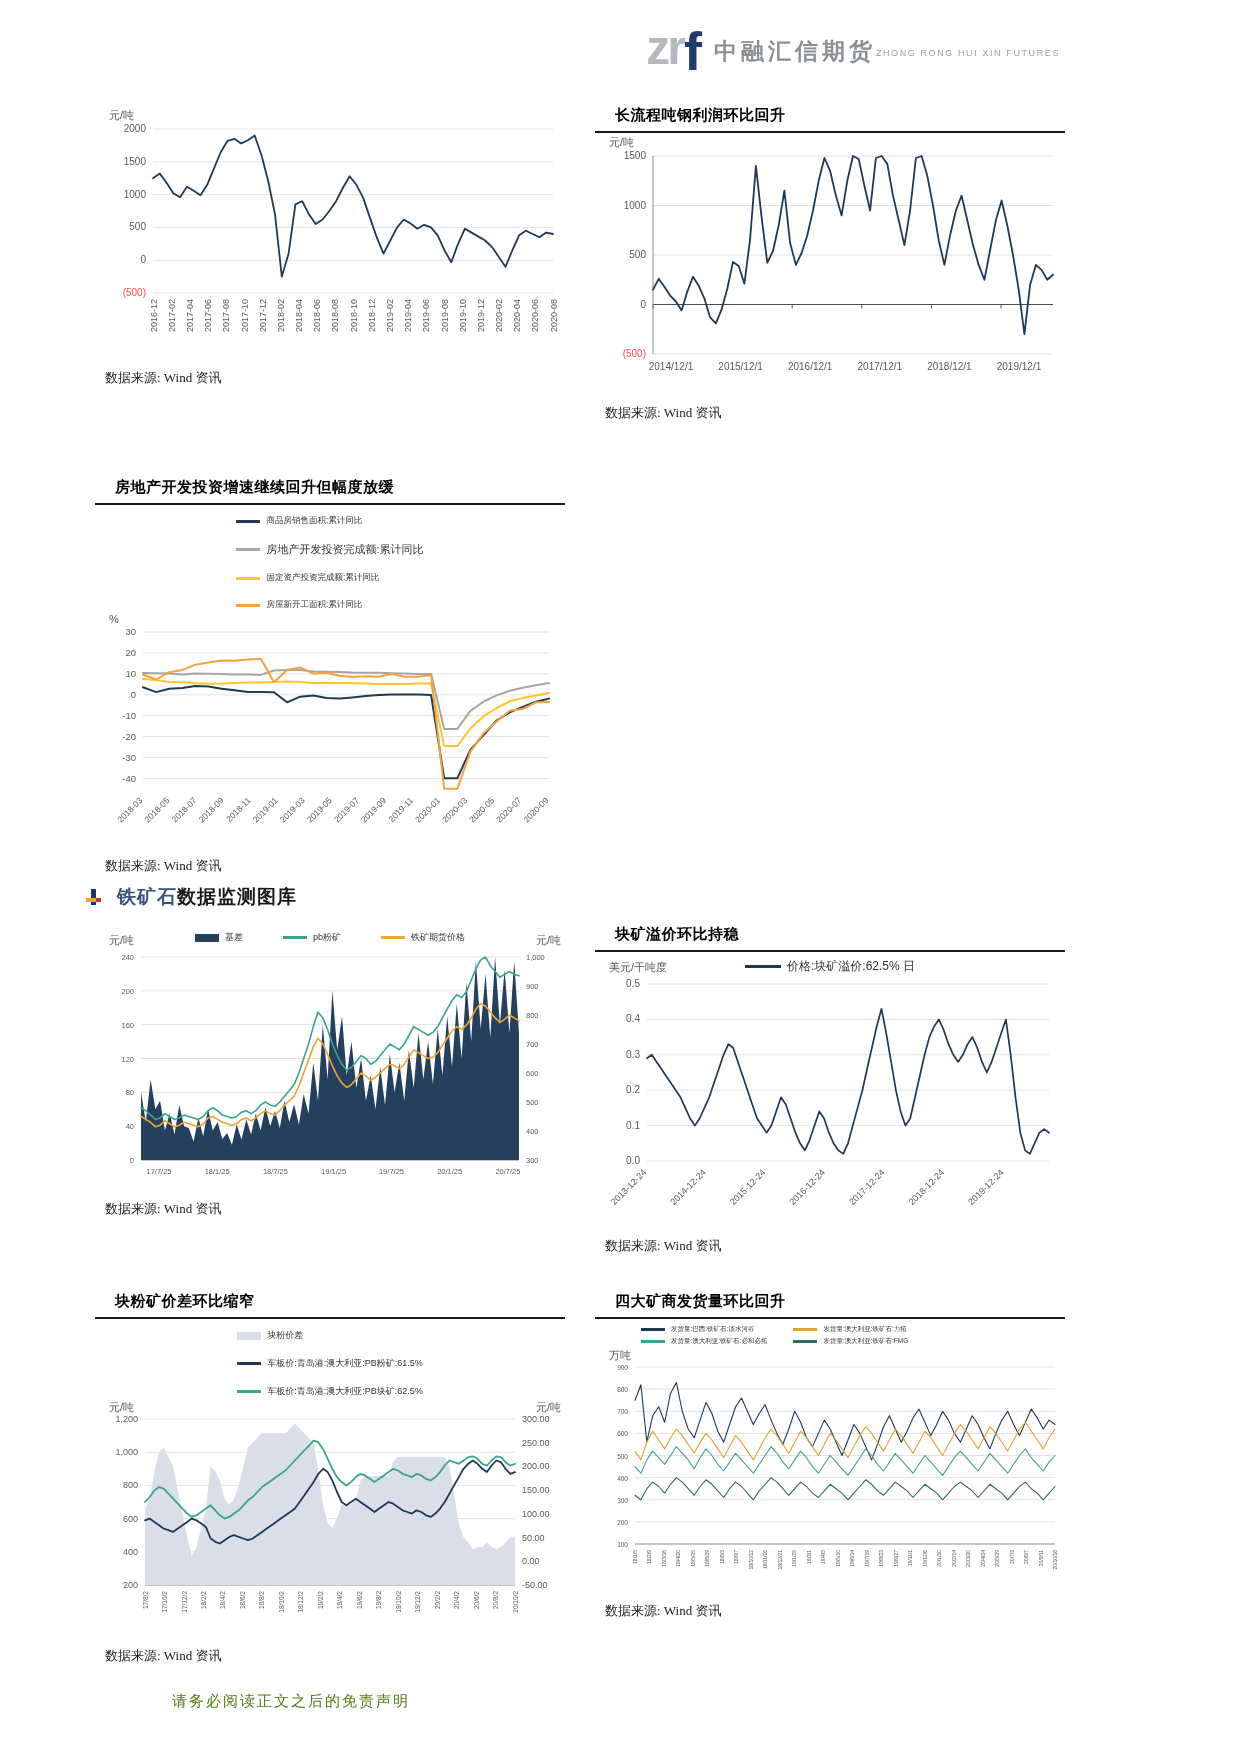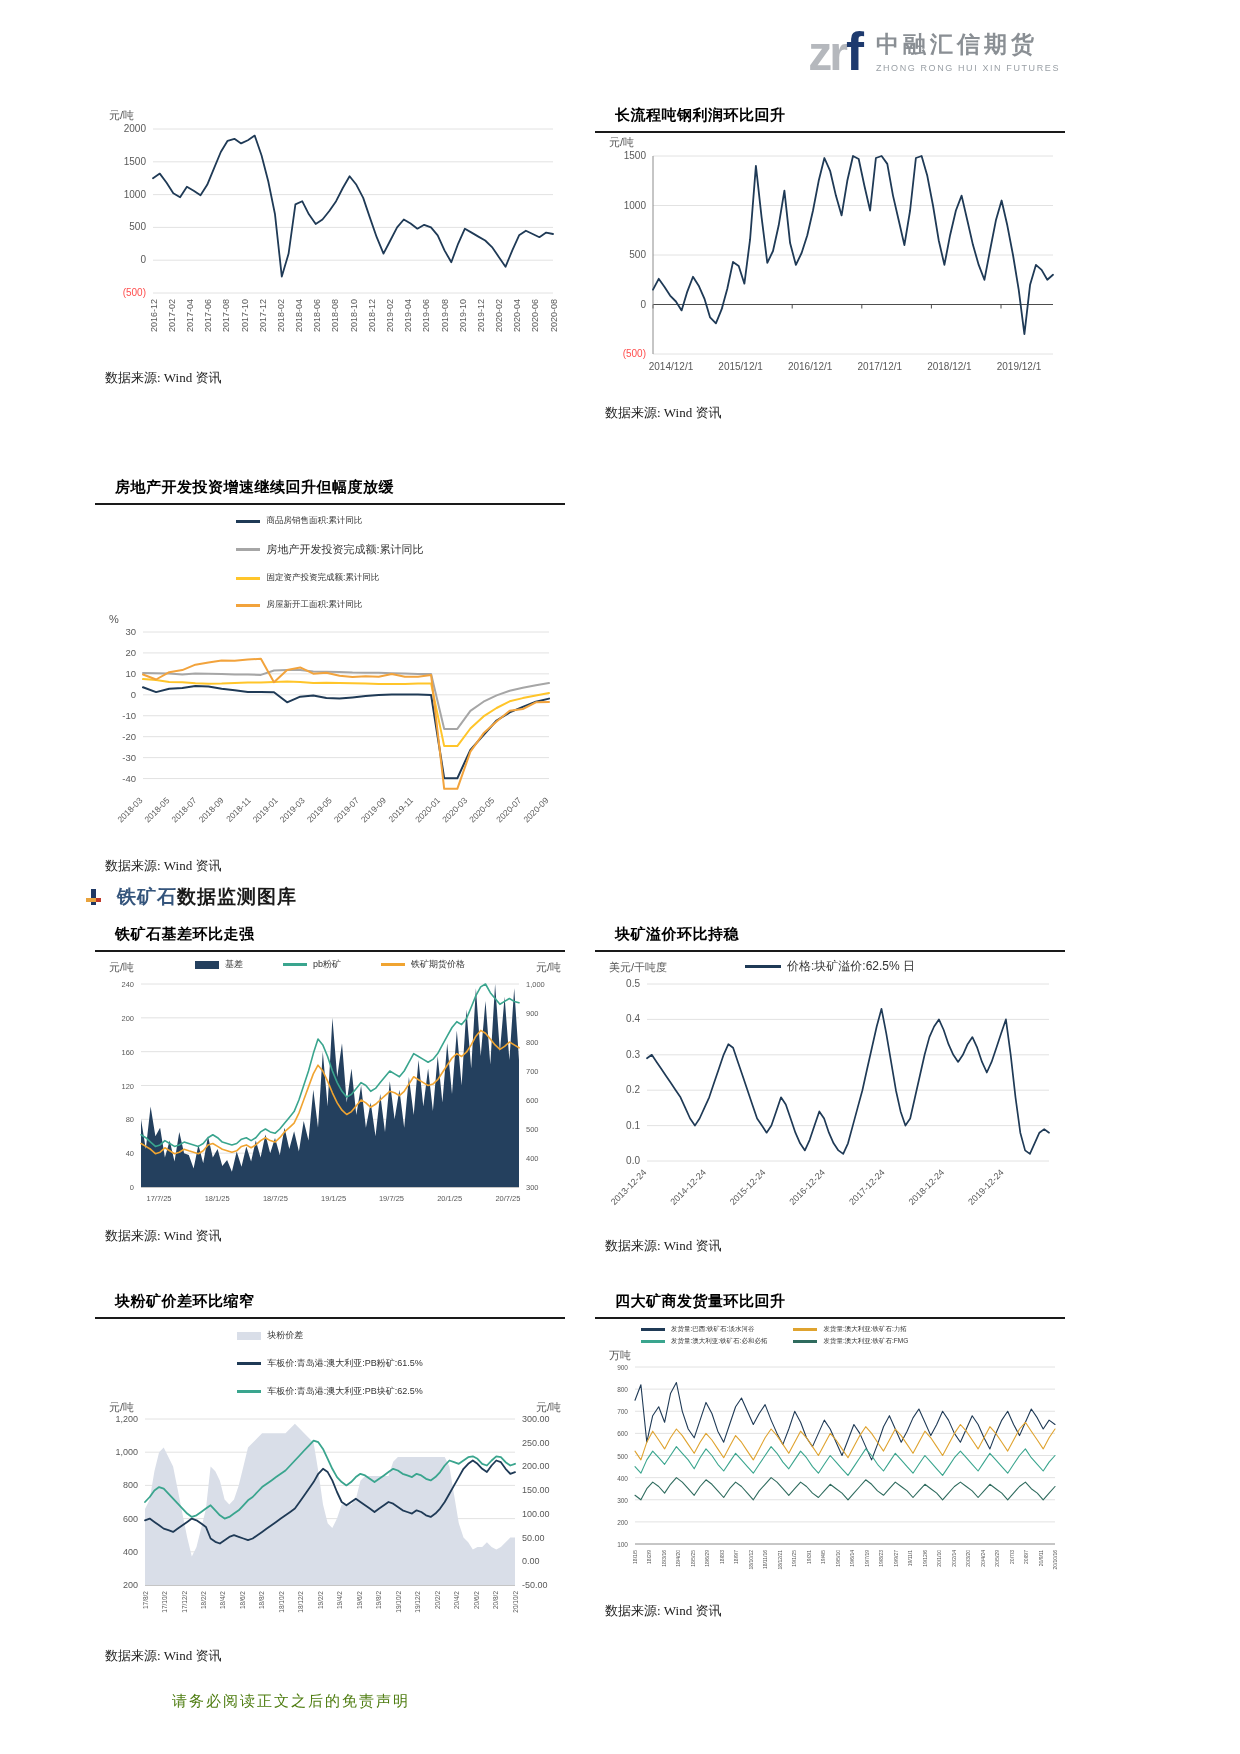--- a/index.html
+++ b/index.html
@@ -1,24 +1,24 @@
 <!DOCTYPE html>
 <html><head>
 <meta charset="utf-8">
 <style>
   html,body{margin:0;padding:0;background:#ffffff;}
   body{width:1240px;height:1754px;position:relative;font-family:"Liberation Sans",sans-serif;overflow:hidden;}
   .page{position:absolute;inset:0;background:#fff;}
 
   
   .logo{position:absolute;right:180px;top:24px;display:flex;align-items:center;gap:12px;}
-  .logo-mark{display:flex;align-items:flex-end;line-height:1;}
+  .logo-mark{display:flex;align-items:flex-start;line-height:1;}
   .logo-zr{font-size:48px;font-weight:bold;color:#b5b8bd;letter-spacing:-3px;font-family:"Liberation Sans",sans-serif;}
   .logo-f{font-size:54px;font-weight:bold;color:#1e3a6e;margin-left:1px;font-family:"Liberation Sans",sans-serif;}
-  .logo-text{display:flex;flex-direction:column;}
+  .logo-text{display:flex;flex-direction:row;align-items:center;}
   .logo-cn{font-size:23px;font-weight:bold;color:#8a8f94;letter-spacing:4px;}
   .logo-en{font-size:9px;color:#9aa0a6;letter-spacing:1.6px;margin-top:3px;}
 
   
   .chart-block{position:absolute;}
   .chart-title{font-size:15px;font-weight:bold;color:#000;padding:0 0 6px 20px;border-bottom:2px solid #1a1a1a;letter-spacing:.5px;}
   .source{font-size:13px;color:#222;margin-top:12px;padding-left:10px;font-family:"Liberation Serif",serif;}
   .chart-head{position:relative;margin-top:6px;min-height:18px;}
   .unit-left{position:absolute;left:14px;top:2px;color:#555;}
   .unit-right{position:absolute;right:4px;top:2px;color:#555;}
@@ -190,21 +190,21 @@
           <text x="345.7333333333333" y="175" text-anchor="end" font-size="8.5" fill="#595959" transform="rotate(-45 345.7333333333333 175)">2020-01</text>
           <text x="372.8" y="175" text-anchor="end" font-size="8.5" fill="#595959" transform="rotate(-45 372.8 175)">2020-03</text>
           <text x="399.8666666666667" y="175" text-anchor="end" font-size="8.5" fill="#595959" transform="rotate(-45 399.8666666666667 175)">2020-05</text>
           <text x="426.93333333333334" y="175" text-anchor="end" font-size="8.5" fill="#595959" transform="rotate(-45 426.93333333333334 175)">2020-07</text>
           <text x="454" y="175" text-anchor="end" font-size="8.5" fill="#595959" transform="rotate(-45 454 175)">2020-09</text>
           <polyline points="48.0,61.3 61.1,66.1 74.2,62.7 87.3,61.9 100.4,60.0 113.5,60.4 126.6,62.7 139.7,64.2 152.8,65.9 165.9,66.1 179.0,66.3 192.1,76.3 205.2,70.7 218.3,69.4 231.4,72.1 244.5,72.6 257.5,71.5 270.6,70.1 283.7,69.0 296.8,68.6 309.9,68.4 323.0,68.6 336.1,69.0 349.2,152.3 362.3,152.3 375.4,123.9 388.5,109.2 401.6,94.5 414.7,86.4 427.8,80.9 440.9,75.7 454.0,72.6" fill="none" stroke="#1F3A56" stroke-width="2" stroke-linejoin="round" stroke-linecap="round"></polyline>
           <polyline points="48.0,47.0 61.1,47.2 74.2,47.4 87.3,48.5 100.4,47.4 113.5,47.7 126.6,48.1 139.7,48.5 152.8,48.5 165.9,48.9 179.0,44.5 192.1,44.1 205.2,43.9 218.3,45.4 231.4,45.8 244.5,46.0 257.5,46.6 270.6,46.8 283.7,46.8 296.8,47.2 309.9,47.4 323.0,48.1 336.1,48.1 349.2,102.9 362.3,102.9 375.4,84.9 388.5,75.7 401.6,69.4 414.7,64.8 427.8,61.7 440.9,59.2 454.0,57.1" fill="none" stroke="#A6A6A6" stroke-width="2" stroke-linejoin="round" stroke-linecap="round"></polyline>
           <polyline points="48.0,53.1 61.1,54.1 74.2,56.0 87.3,56.2 100.4,57.3 113.5,57.7 126.6,57.5 139.7,56.9 152.8,56.4 165.9,56.4 179.0,56.0 192.1,55.6 205.2,56.0 218.3,57.1 231.4,56.7 244.5,56.9 257.5,57.3 270.6,57.5 283.7,57.9 296.8,57.9 309.9,57.9 323.0,57.5 336.1,57.5 349.2,120.1 362.3,120.1 375.4,102.5 388.5,90.4 401.6,82.0 414.7,75.3 427.8,72.1 440.9,69.4 454.0,67.1" fill="none" stroke="#FFC52A" stroke-width="2" stroke-linejoin="round" stroke-linecap="round"></polyline>
           <polyline points="48.0,48.5 61.1,53.5 74.2,46.2 87.3,44.1 100.4,38.7 113.5,36.6 126.6,34.5 139.7,34.7 152.8,33.6 165.9,32.8 179.0,56.2 192.1,43.9 205.2,41.4 218.3,47.7 231.4,46.8 244.5,49.8 257.5,51.0 270.6,50.2 283.7,50.8 296.8,47.9 309.9,50.8 323.0,50.8 336.1,49.1 349.2,162.8 362.3,162.8 375.4,125.7 388.5,107.3 401.6,95.6 414.7,84.7 427.8,83.0 440.9,76.3 454.0,75.9" fill="none" stroke="#F2A33C" stroke-width="2" stroke-linejoin="round" stroke-linecap="round"></polyline>
         </svg><div class="source">数据来源: Wind 资讯</div></div>
-      <div class="chart-block" style="left: 95px; top: 925px; width: 470px;"><div class="chart-title">铁矿石基差环比走强</div><div class="chart-head">
+      <div class="chart-block" style="left: 95px; top: 925px; width: 470px;"><div class="chart-head">
           <span class="unit-left" style="font-size: 11px;">元/吨</span>
           <span class="unit-right" style="font-size: 11px;">元/吨</span>
           <div class="legend">
             <div class="legend-item" style="font-size: 9px;">
               <span class="swatch area" style="background: rgb(36, 64, 94);"></span>
               <span>基差</span>
             </div>
             <div class="legend-item" style="font-size: 9px;">
               <span class="swatch" style="background: rgb(58, 165, 142);"></span>
               <span>pb粉矿</span>

